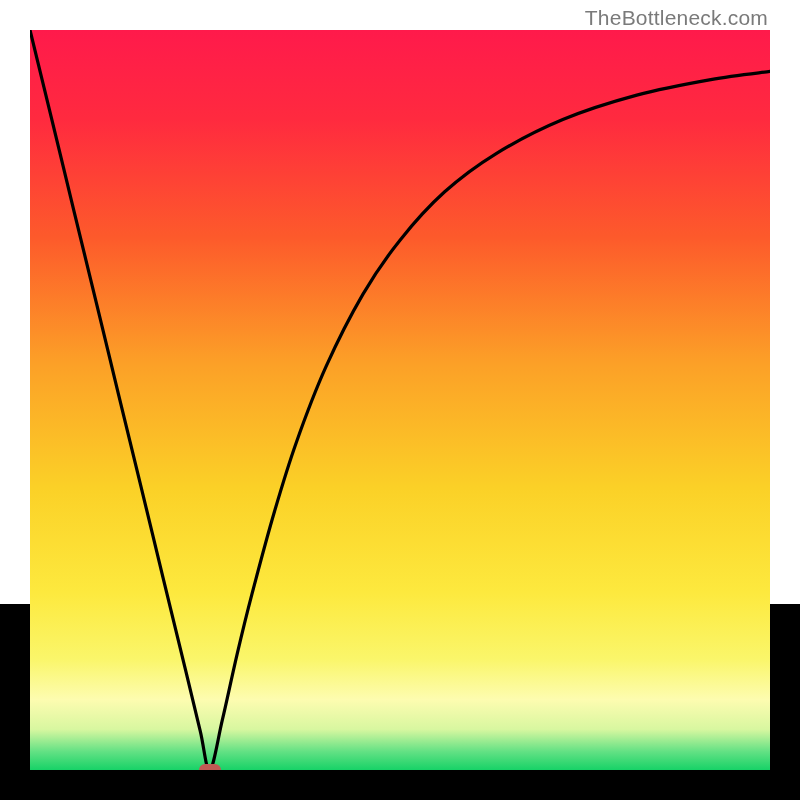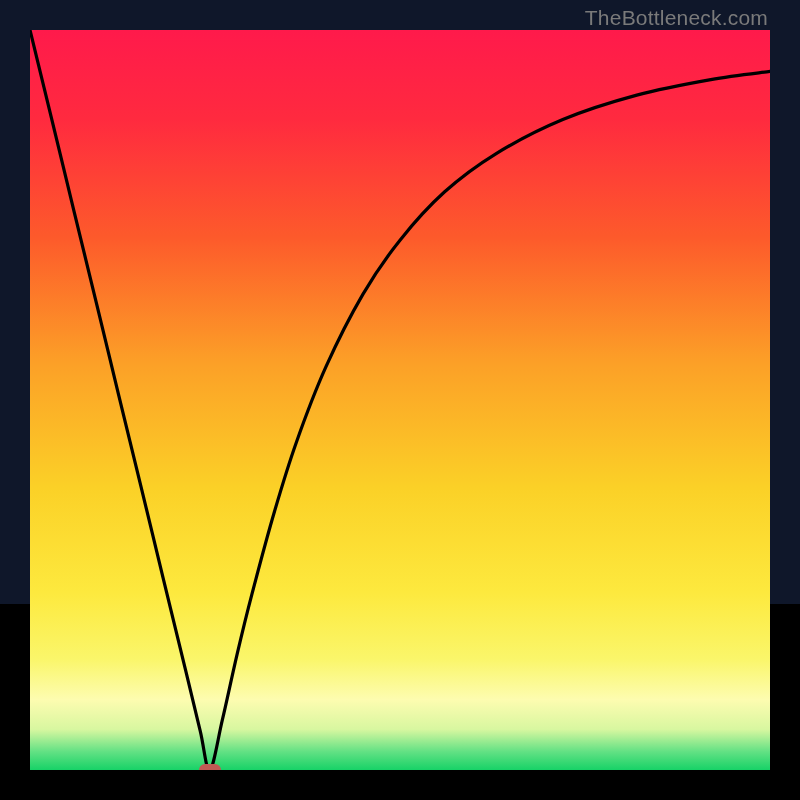--- a/index.html
+++ b/index.html
@@ -10,21 +10,21 @@
     background: #000;
     overflow: hidden;
     font-family: Arial, Helvetica, sans-serif;
   }
   .frame {
     position: absolute;
     top: 0;
     left: 0;
     width: 800px;
     height: 604px;
-    background: #0f172a;
+    background: #ffffff;
   }
   .plot-area {
     position: absolute;
     left: 30px;
     top: 30px;
     width: 740px;
     height: 740px;
     overflow: hidden;
   }
   .gradient {

